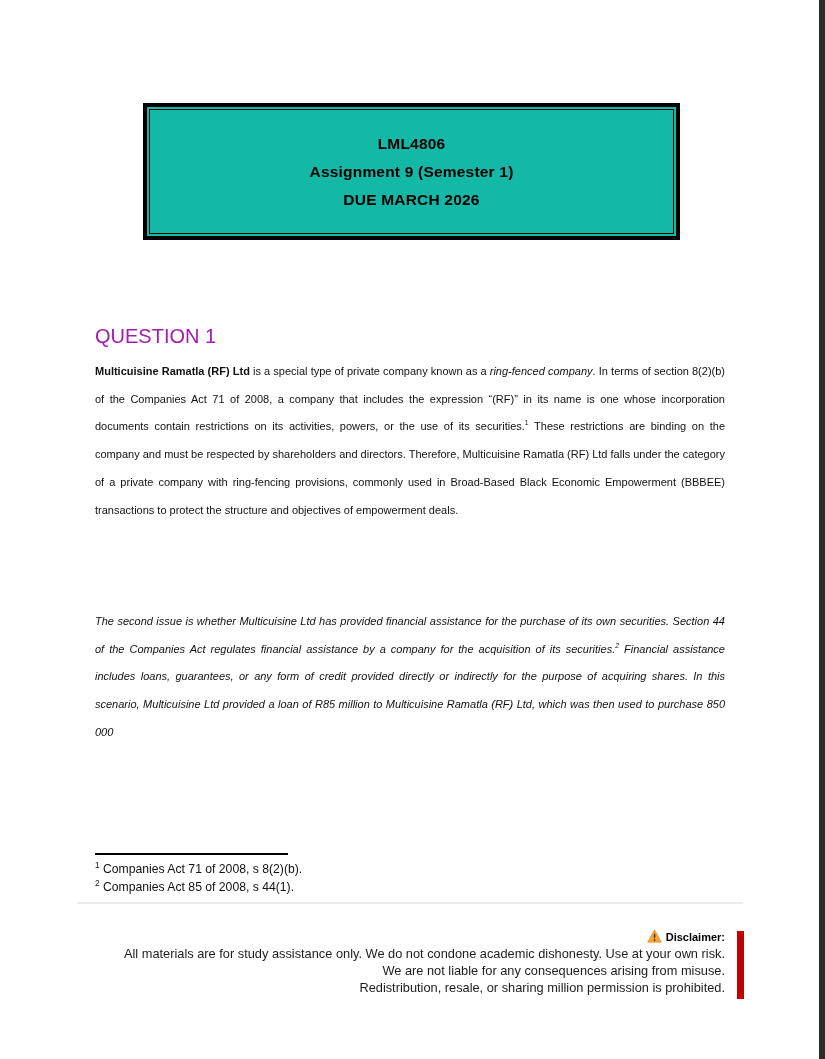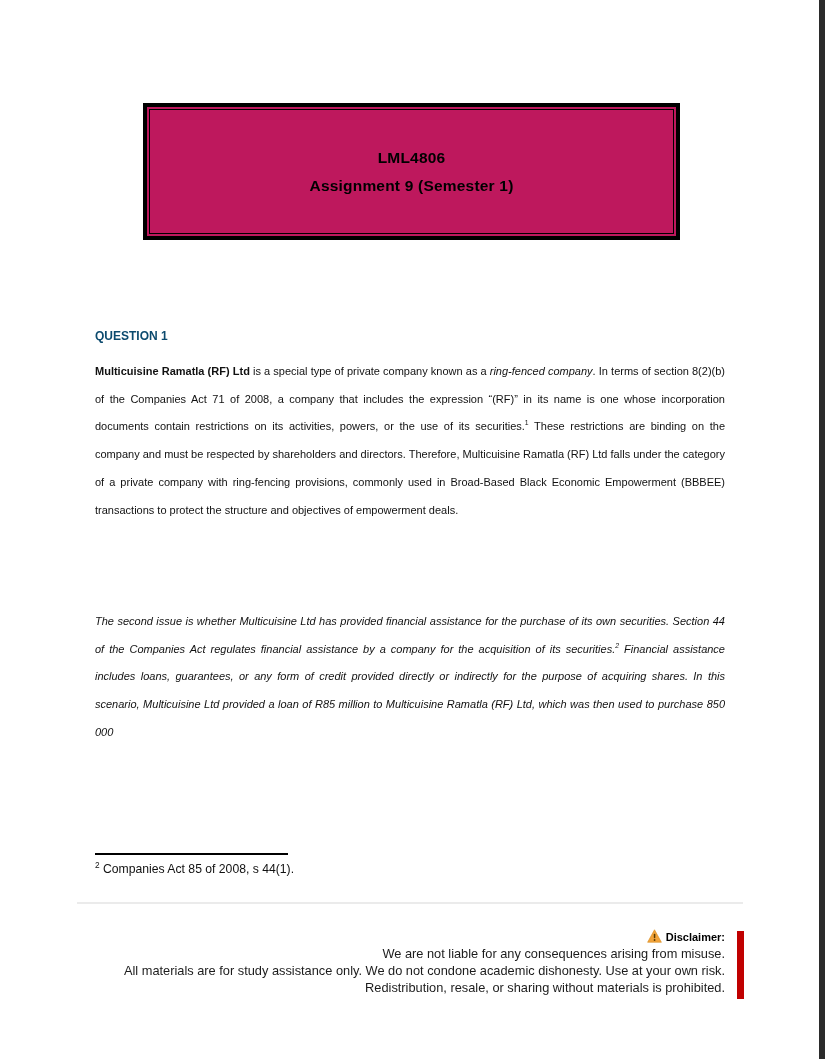--- a/index.html
+++ b/index.html
@@ -16,35 +16,35 @@
     position:absolute; top:0; right:0;
     width:6px; height:1059px;
     background:#2b2b2b;
   }
   
   .title-box {
     position:absolute; left:143px; top:103px;
     width:537px; height:137px;
     border:4px solid #000000;
     box-sizing:border-box;
-    background:#be185d;
+    background:#14b8a6;
   }
   .title-box-inner {
     position:absolute; top:2px; left:2px; right:2px; bottom:2px;
     border:1px solid #000000;
     display:flex; flex-direction:column;
     justify-content:center; align-items:center;
   }
   .title-line {
     font-weight:bold; font-size:15.5px; line-height:28px;
     color:#000000; text-align:center; letter-spacing:0.2px;
   }
   .question-heading {
     position:absolute; left:95px; top:322px;
-    font-weight:bold; font-size:12px; line-height:28px; color:#0c4a6e;
+    font-weight:normal; font-size:20px; line-height:28px; color:#a21caf;
   }
   .body-para {
     position:absolute; left:95px;
     width:630px;
     margin:0;
     font-size:11px; line-height:27.7px;
     text-align:justify;
     color:#111111;
   }
   .body-para sup { font-size:0.62em; line-height:0; vertical-align:super; }
@@ -87,48 +87,50 @@
 </style>
 </head>
 <body>
 
 <div class="page">
 
   <div class="title-box">
     <div class="title-box-inner">
       <div class="title-line">LML4806</div>
       <div class="title-line">Assignment 9 (Semester 1)</div>
+      <div class="title-line">DUE MARCH 2026</div>
     </div>
   </div>
 
   <div class="question-heading">QUESTION 1</div>
 
   <p class="body-para" id="para1"><span style="font-weight: bold;">Multicuisine Ramatla (RF) Ltd</span><span> is a special type of private company known as a </span><span style="font-style: italic;">ring-fenced company</span><span>. In terms of section 8(2)(b) of the Companies Act 71 of 2008, a company that includes the expression “(RF)” in its name is one whose incorporation documents contain restrictions on its activities, powers, or the use of its securities.</span><sup>1</sup><span> These restrictions are binding on the company and must be respected by shareholders and directors. Therefore, Multicuisine Ramatla (RF) Ltd falls under the category of a private company with ring-fencing provisions, commonly used in Broad-Based Black Economic Empowerment (BBBEE) transactions to protect the structure and objectives of empowerment deals.</span></p>
   <p class="body-para" id="para2"><span>The second issue is whether Multicuisine Ltd has provided financial assistance for the purchase of its own securities. Section 44 of the Companies Act regulates financial assistance by a company for the acquisition of its securities.</span><sup>2</sup><span> Financial assistance includes loans, guarantees, or any form of credit provided directly or indirectly for the purpose of acquiring shares. In this scenario, Multicuisine Ltd provided a loan of R85 million to Multicuisine Ramatla (RF) Ltd, which was then used to purchase 850 000</span></p>
 
   <div class="footnote-sep"></div>
 
   <div class="footnotes">
+    <div class="footnote"><sup>1</sup><span> Companies Act 71 of 2008, s 8(2)(b).</span></div>
     <div class="footnote"><sup>2</sup><span> Companies Act 85 of 2008, s 44(1).</span></div>
   </div>
 
   <div class="bottom-divider"></div>
 
   <div class="disclaimer">
     <div>
       <span class="warning-icon">
         <svg width="15" height="14" viewBox="0 0 24 22" xmlns="http://www.w3.org/2000/svg">
           <path d="M12 1 L23 21 H1 Z" fill="#f2a33a" stroke="#d88b1d" stroke-width="1"></path>
           <rect x="10.9" y="7.5" width="2.4" height="7" rx="1.1" fill="#5a3a00"></rect>
           <circle cx="12.1" cy="17.4" r="1.5" fill="#5a3a00"></circle>
         </svg>
       </span><span class="disclaimer-heading">Disclaimer:</span>
     </div>
+    <div>All materials are for study assistance only. We do not condone academic dishonesty. Use at your own risk.</div>
     <div>We are not liable for any consequences arising from misuse.</div>
-    <div>All materials are for study assistance only. We do not condone academic dishonesty. Use at your own risk.</div>
-    <div>Redistribution, resale, or sharing without materials is prohibited.</div>
+    <div>Redistribution, resale, or sharing million permission is prohibited.</div>
   </div>
 
   <div class="red-bar"></div>
 
   <div class="right-strip"></div>
 
 </div>
 
 </body></html>

